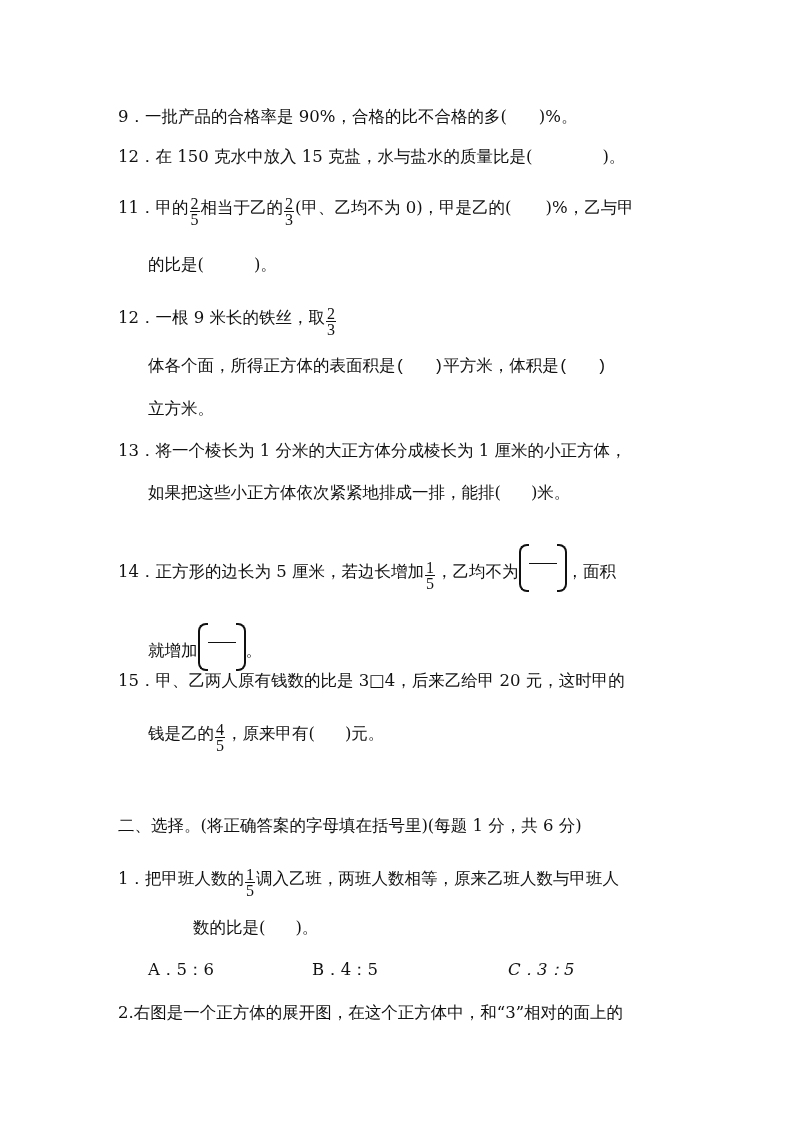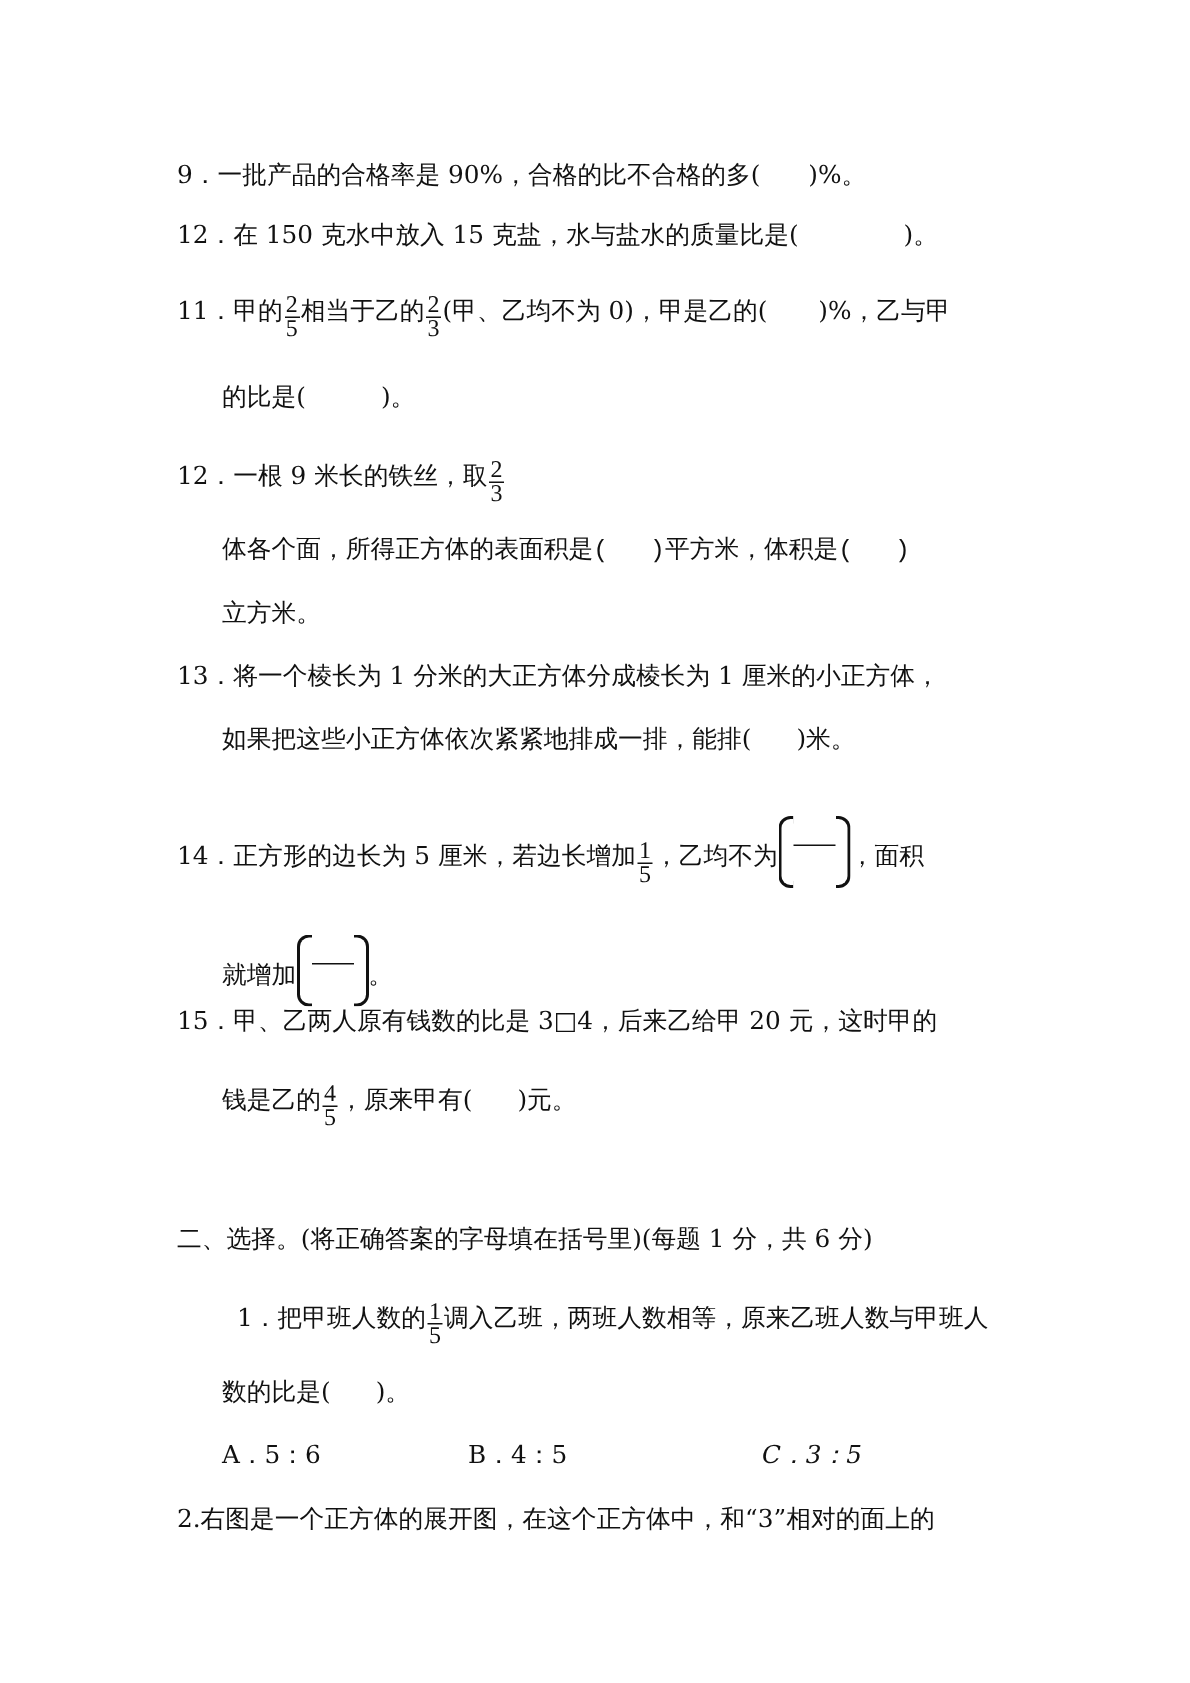--- a/index.html
+++ b/index.html
@@ -95,24 +95,24 @@
   <span>15．</span><span>甲、乙两人原有钱数的比是 3□4，后来乙给甲 20 元，这时甲的</span>
 </div>
 <div class="line ind1" style="top:719px;">
   <span>钱是乙的</span><span class="frac"><span class="num">4</span><span class="den">5</span></span><span>，原来甲有(</span><span class="blank" style="width:30px;"></span><span>)元。</span>
 </div>
 
 <div class="line ind0" style="top:815px;">
   <span>二、选择。(将正确答案的字母填在括号里)(每题 1 分，共 6 分)</span>
 </div>
 
-<div class="line ind0" style="top:864px;margin-left:40px;">
+<div class="line ind0" style="top:864px;">
   <span>1．</span><span>把甲班人数的</span><span class="frac"><span class="num">1</span><span class="den">5</span></span><span>调入乙班，两班人数相等，原来乙班人数与甲班人</span>
 </div>
-<div class="line ind1" style="top:917px;">
+<div class="line ind1" style="top:917px;margin-left:45px;">
   <span>数的比是(</span><span class="blank" style="width:30px;"></span><span>)。</span>
 </div>
 <div class="line" style="top:959px; left:148px;">
   <span style="position:absolute; left:0;">A．5：6</span>
   <span style="position:absolute; left:164px;">B．4：5</span>
   <span style="position:absolute; left:360px;font-style:italic;">C．3：5</span>
 </div>
 
 <div class="line" style="top:1002px; left:118px;">
   <span>2.右图是一个正方体的展开图，在这个正方体中，和“3”相对的面上的</span>

